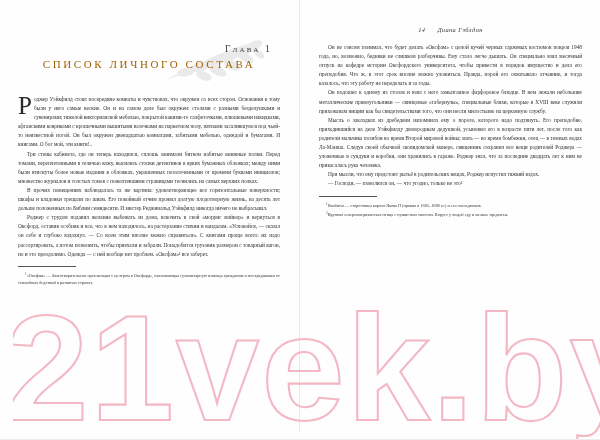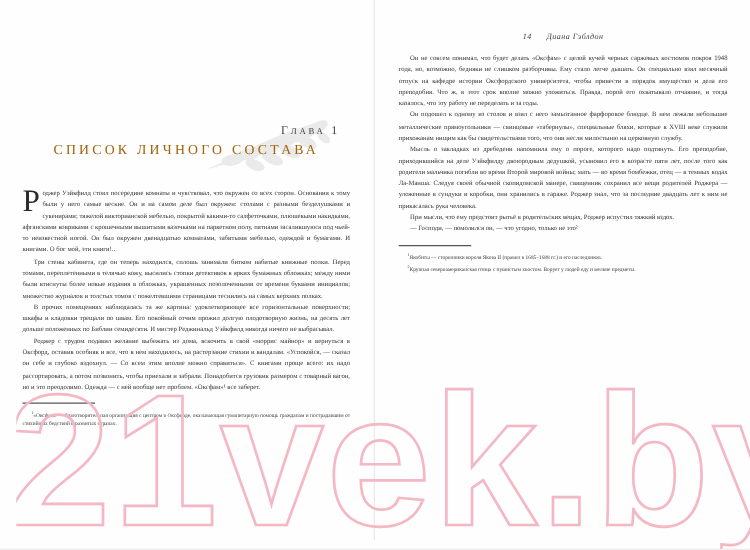--- a/index.html
+++ b/index.html
@@ -56,21 +56,21 @@
     font-family: "Liberation Serif", serif;
   }
   .running-head .folio {
     font-style: italic;
     margin-right: 12px;
   }
 
   
   .chapter-opener {
     position: relative;
-    margin-top: 100px;
+    margin-top: 44px;
     height: 44px;
   }
   .ornament {
     position: absolute;
     right: 10px;
     top: -6px;
     width: 112px;
     height: 44px;
     opacity: 0.5;
     pointer-events: none;

